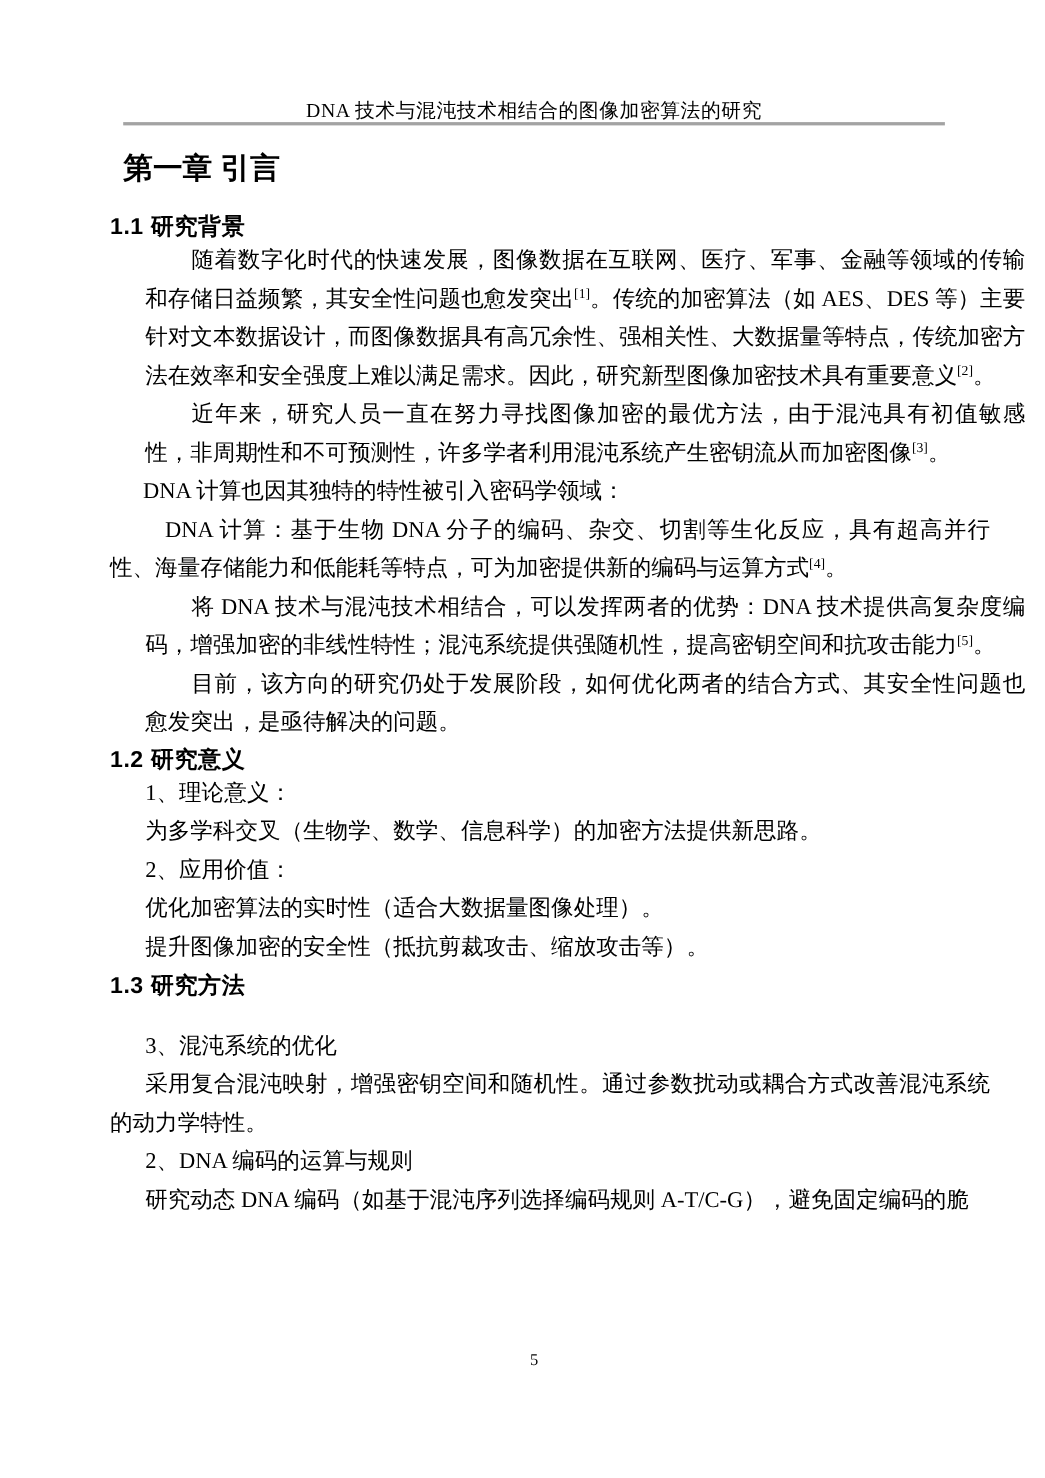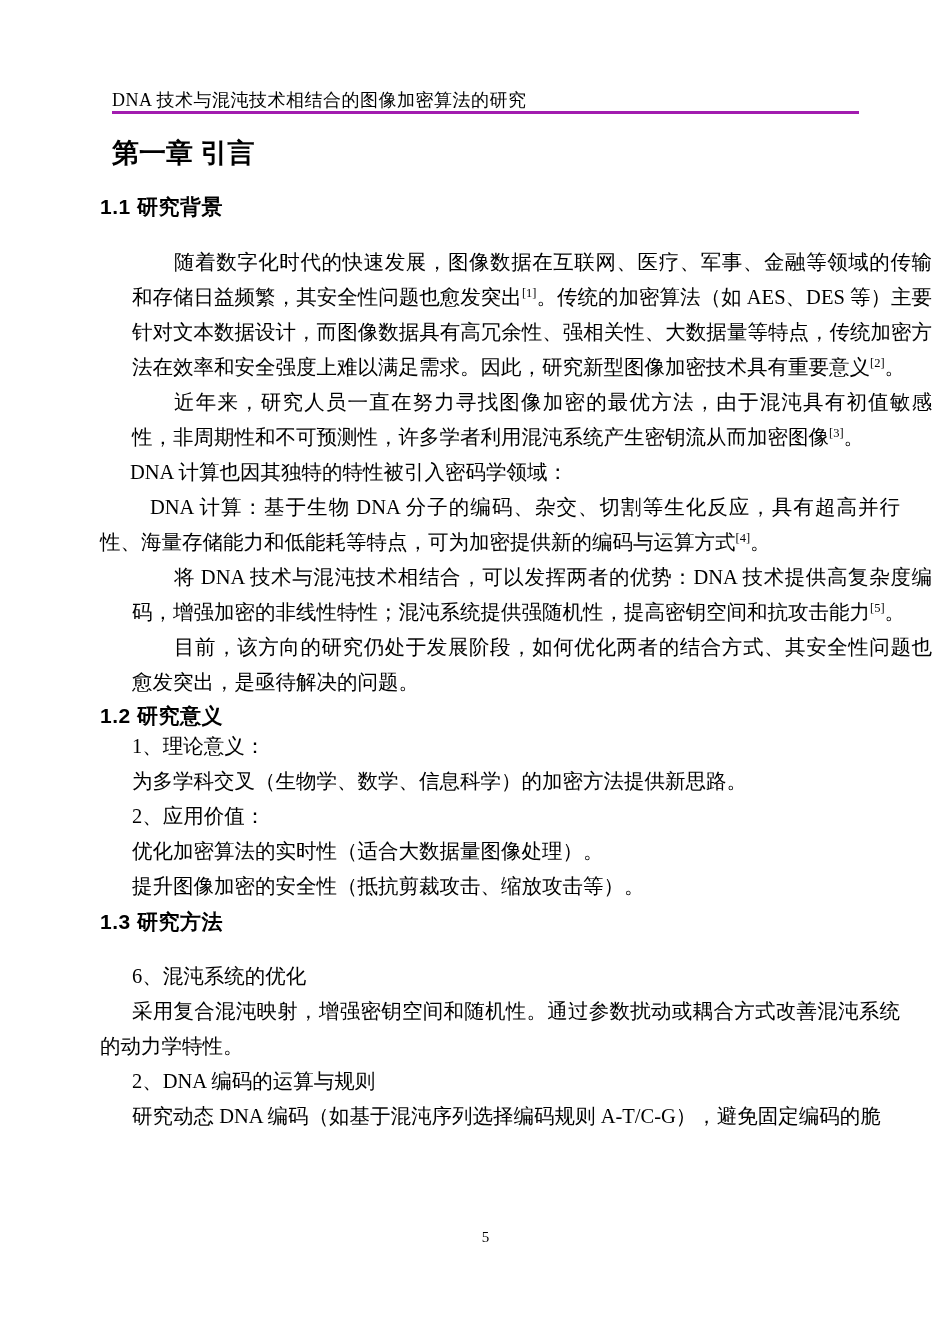--- a/index.html
+++ b/index.html
@@ -11,22 +11,22 @@
     margin: 0 auto;
     background: #ffffff;
     padding: 0 50px 0 100px;
     color: #000;
     font-family: "Liberation Serif", "DejaVu Serif", serif;
     overflow: hidden;
   }
   .header-block {
     margin: 0 41px 0 12px;
     padding-top: 89px;
-    border-bottom: 3px solid #a21caf;
-    text-align: left;
+    border-bottom: 3px solid #a3a3a3;
+    text-align: center;
   }
   .header-title {
     font-size: 18px;
     line-height: 22px;
     letter-spacing: 0.5px;
   }
   .chapter-title {
     margin: 24px 41px 0 12px;
     text-align: left;
     font-family: "Liberation Sans", "DejaVu Sans", sans-serif;
@@ -34,21 +34,21 @@
     font-size: 27px;
     line-height: 30px;
   }
   .sec-heading {
     font-family: "Liberation Sans", "DejaVu Sans", sans-serif;
     font-weight: bold;
     font-size: 21px;
     line-height: 26px;
     letter-spacing: 0.5px;
   }
-  .h-1 { margin-top: 26px; margin-bottom: 25px; }
+  .h-1 { margin-top: 26px; }
   .h-2 { margin-top: 3px;  }
   .h-3 { margin-top: 5px;  margin-bottom: 24px; }
   .body-text {
     font-size: 20.5px;
     line-height: 35px;
     text-align: justify;
     width: 800px;
   }
   .indent-std  { text-indent: 42px; margin-left: 32px; }
   .indent-sm   { text-indent: 30px; }
@@ -98,20 +98,20 @@
   <h2 class="sec-heading h-2">1.2 研究意义</h2>
 
   <p class="body-text indent-item">1、理论意义：</p>
   <p class="body-text indent-item">为多学科交叉（生物学、数学、信息科学）的加密方法提供新思路。</p>
   <p class="body-text indent-item">2、应用价值：</p>
   <p class="body-text indent-item">优化加密算法的实时性（适合大数据量图像处理）。</p>
   <p class="body-text indent-item">提升图像加密的安全性（抵抗剪裁攻击、缩放攻击等）。</p>
 
   <h2 class="sec-heading h-3">1.3 研究方法</h2>
 
-  <p class="body-text indent-item">6、混沌系统的优化</p>
+  <p class="body-text indent-item">3、混沌系统的优化</p>
   <p class="body-text indent-item">采用复合混沌映射，增强密钥空间和随机性。通过参数扰动或耦合方式改善混沌系统的动力学特性。</p>
   <p class="body-text indent-item">2、DNA 编码的运算与规则</p>
   <p class="body-text indent-item">研究动态 DNA 编码（如基于混沌序列选择编码规则 A-T/C-G），避免固定编码的脆</p>
 
   <div class="footer">5</div>
 
 </div>
 
 </body></html>

